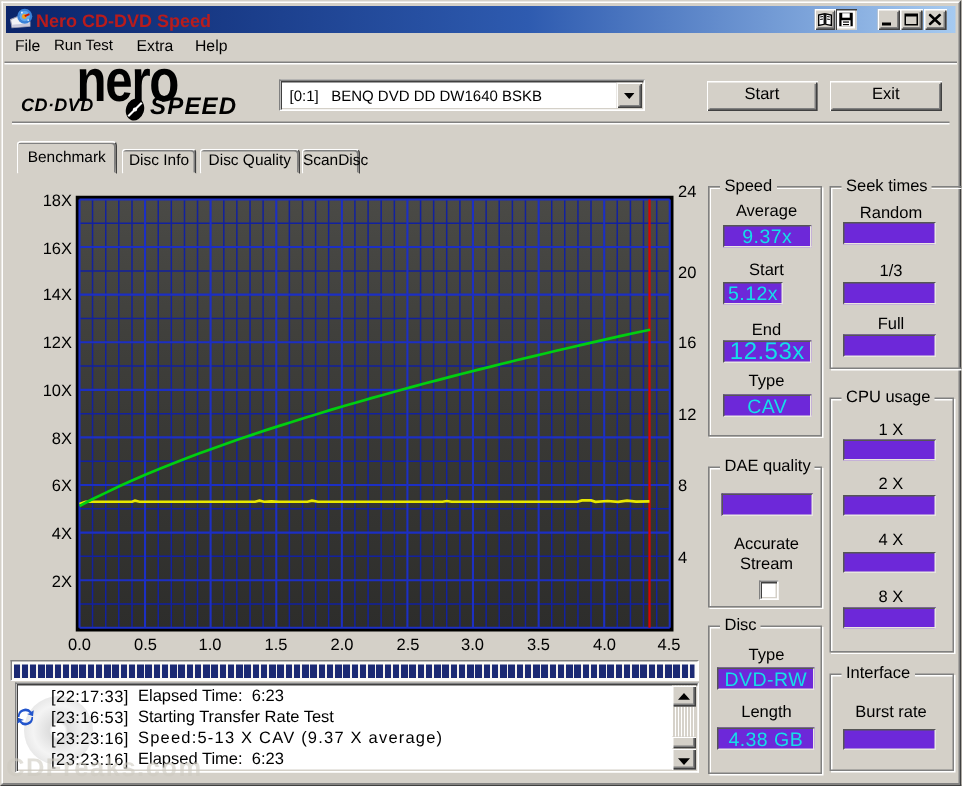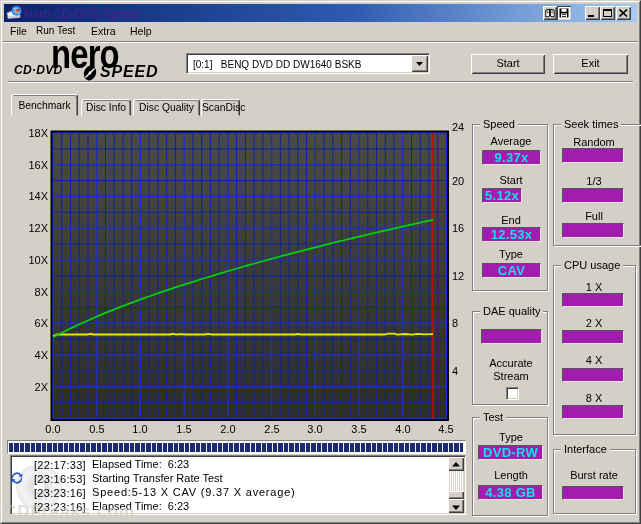--- a/index.html
+++ b/index.html
@@ -1,32 +1,32 @@
 <!DOCTYPE html>
 <html><head><meta charset="utf-8"><style>
 *{margin:0;padding:0;box-sizing:border-box}
 html,body{width:641px;height:524px;overflow:hidden}
 body{font-family:"Liberation Sans",sans-serif;background:#d4d0c8;position:relative;font-size:11px;color:#000}
 .a{position:absolute}
 .etch{height:2px;border-top:1px solid #808080;border-bottom:1px solid #fff}
 .raised{background:#d4d0c8;box-shadow:inset 1px 1px 0 #fff,inset -1px -1px 0 #404040,inset 2px 2px 0 #d4d0c8,inset -2px -2px 0 #808080}
 .grp{border:1px solid #808080;box-shadow:inset 1px 1px 0 #fff,1px 1px 0 #fff}
 .glab{position:absolute;top:-7px;left:7px;background:#d4d0c8;padding:0 3px;line-height:13px}
-.lcd{position:absolute;background:#a21caf;color:#15dfe8;font-weight:bold;font-size:13px;letter-spacing:0.3px;text-align:center;border:1px solid;border-color:#555 #e9e6df #e9e6df #555}
+.lcd{position:absolute;background:#6d28d9;color:#15dfe8;font-weight:normal;font-size:13px;letter-spacing:0.3px;text-align:center;border:1px solid;border-color:#555 #e9e6df #e9e6df #555}
 .lbl{position:absolute;text-align:center;width:100px}
 .tab{position:absolute;background:#d4d0c8;border:1px solid;border-color:#fff #404040 #d4d0c8 #fff;border-radius:3px 3px 0 0;box-shadow:inset -1px 1px 0 #808080;text-align:center;white-space:nowrap;font-size:10.3px}
 .sb{background:#d4d0c8;box-shadow:inset 1px 1px 0 #fff,inset -1px -1px 0 #404040,inset -2px -2px 0 #808080;position:absolute}
 </style></head>
 <body>
 
 <div class="a" style="left:0;top:0;width:641px;height:524px;border:1px solid;border-color:#d4d0c8 #404040 #404040 #d4d0c8"></div>
 <div class="a" style="left:1px;top:1px;width:639px;height:522px;border:1px solid;border-color:#fff #808080 #808080 #fff"></div>
 
 <div class="a" style="left:4px;top:4px;width:633px;height:18px;background:linear-gradient(90deg,#0a246a 0%,#2e5bb0 55%,#a6caf0 100%)"></div>
-<div class="a" style="left:24px;top:7px;color:#4c1d95;font-weight:normal;font-size:12px">Nero CD-DVD Speed</div>
+<div class="a" style="left:24px;top:7px;color:#b91c1c;font-weight:bold;font-size:12px">Nero CD-DVD Speed</div>
 <svg class="a" style="left:6px;top:5px" width="16" height="16">
  <path d="M1 8 L7 5.5 L14 9.5 L14 12.5 L2 13.5 z" fill="#f2f2f6" stroke="#9a9ab0" stroke-width="0.7"></path>
  <path d="M2 11.5 L13.5 10.5 L13.5 12.3 L2.5 13 z" fill="#c8c8dc"></path>
  <circle cx="10.5" cy="5.8" r="5" fill="#3b82d8"></circle>
  <circle cx="10.5" cy="5.8" r="3.4" fill="#5fa8ee"></circle>
  <circle cx="10.2" cy="6" r="1.6" fill="#f0a020"></circle>
  <path d="M10.5 5.8 L13.6 4.4" stroke="#cc1500" stroke-width="1.3"></path>
  <circle cx="8.6" cy="3.4" r="0.7" fill="#dff0ff"></circle>
  <circle cx="12.8" cy="8.4" r="0.6" fill="#dff0ff"></circle>
 </svg>
@@ -222,21 +222,21 @@
 <div class="a" style="left:4px;top:502px;font-size:17px;font-weight:bold;color:rgba(205,202,192,0.6);letter-spacing:1px">CDFreaks.com</div>
 
 <div class="a grp" style="left:472px;top:124px;width:76px;height:167px">
     <span class="glab">Speed</span>
   </div>
 <div class="lbl" style="left:461px;top:135px">Average</div>
 <div class="lcd" style="left:482px;top:150px;width:59px;height:15px;font-size:13px;line-height:13px">9.37x</div>
 <div class="lbl" style="left:461px;top:174px">Start</div>
 <div class="lcd" style="left:482px;top:188px;width:40px;height:15px;font-size:13px;line-height:13px">5.12x</div>
 <div class="lbl" style="left:461px;top:214px">End</div>
-<div class="lcd" style="left:482px;top:227px;width:59px;height:15px;font-size:13px;line-height:13px">12.53x</div>
+<div class="lcd" style="left:482px;top:227px;width:59px;height:15px;font-size:16px;line-height:13px">12.53x</div>
 <div class="lbl" style="left:461px;top:248px">Type</div>
 <div class="lcd" style="left:482px;top:263px;width:59px;height:15px;font-size:13px;line-height:13px">CAV</div>
 <div class="a grp" style="left:553px;top:124px;width:105px;height:122px">
     <span class="glab">Seek times</span>
   </div>
 <div class="lbl" style="left:544px;top:136px">Random</div>
 <div class="lcd" style="left:562px;top:148px;width:62px;height:15px;font-size:13px;line-height:13px"></div>
 <div class="lbl" style="left:544px;top:175px">1/3</div>
 <div class="lcd" style="left:562px;top:188px;width:62px;height:15px;font-size:13px;line-height:13px"></div>
 <div class="lbl" style="left:544px;top:210px">Full</div>
@@ -253,21 +253,21 @@
 <div class="lbl" style="left:544px;top:392px">8 X</div>
 <div class="lcd" style="left:562px;top:405px;width:62px;height:14px;font-size:13px;line-height:12px"></div>
 <div class="a grp" style="left:472px;top:311px;width:76px;height:94px">
     <span class="glab">DAE quality</span>
   </div>
 <div class="lcd" style="left:481px;top:329px;width:61px;height:15px;font-size:13px;line-height:13px"></div>
 <div class="lbl" style="left:461px;top:357px">Accurate</div>
 <div class="lbl" style="left:461px;top:370px">Stream</div>
 <div class="a" style="left:506px;top:387px;width:13px;height:13px;background:#fff;border:1px solid;border-color:#808080 #fff #fff #808080;box-shadow:inset 1px 1px 0 #404040,inset -1px -1px 0 #d4d0c8"></div>
 <div class="a grp" style="left:472px;top:417px;width:76px;height:99px">
-    <span class="glab">Test</span>
+    <span class="glab">Disc</span>
   </div>
 <div class="lbl" style="left:461px;top:431px">Type</div>
 <div class="lcd" style="left:478px;top:445px;width:65px;height:15px;font-size:13px;line-height:13px">DVD-RW</div>
 <div class="lbl" style="left:461px;top:469px">Length</div>
 <div class="lcd" style="left:478px;top:485px;width:65px;height:15px;font-size:13px;line-height:13px">4.38 GB</div>
 <div class="a grp" style="left:553px;top:449px;width:83px;height:65px">
     <span class="glab">Interface</span>
   </div>
 <div class="lbl" style="left:544px;top:469px">Burst rate</div>
 <div class="lcd" style="left:562px;top:486px;width:62px;height:14px;font-size:13px;line-height:12px"></div>

